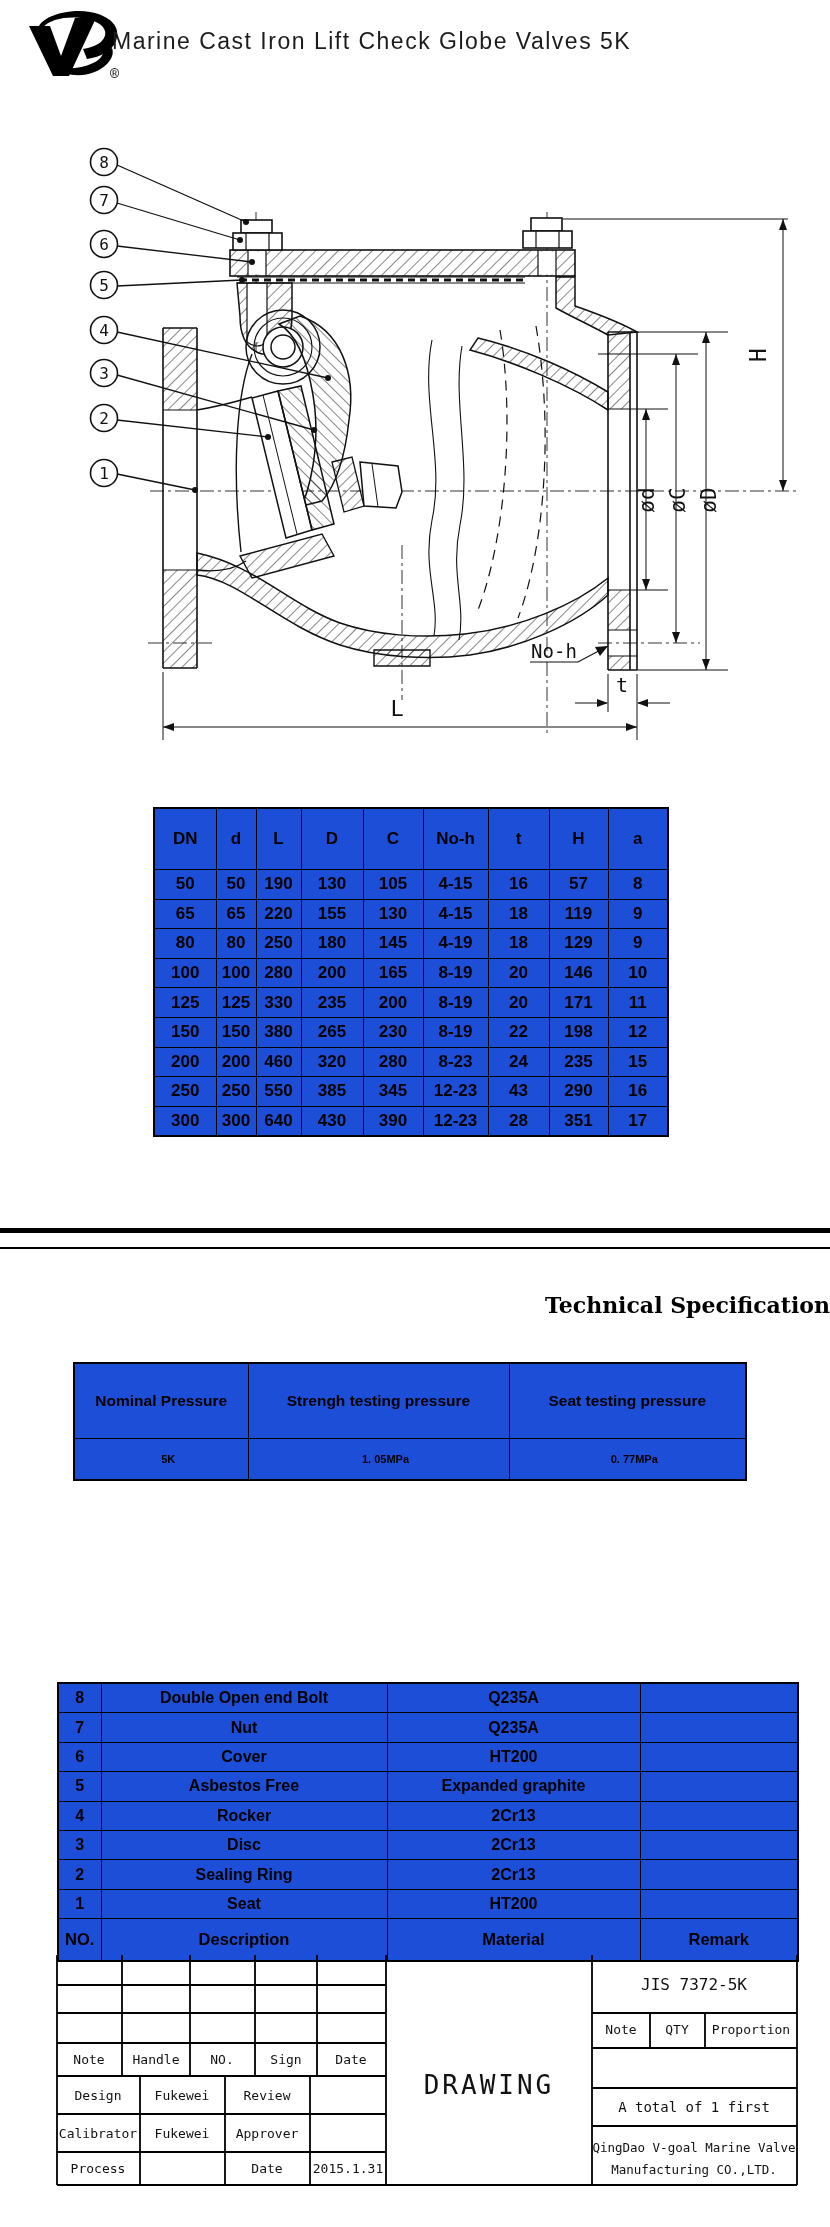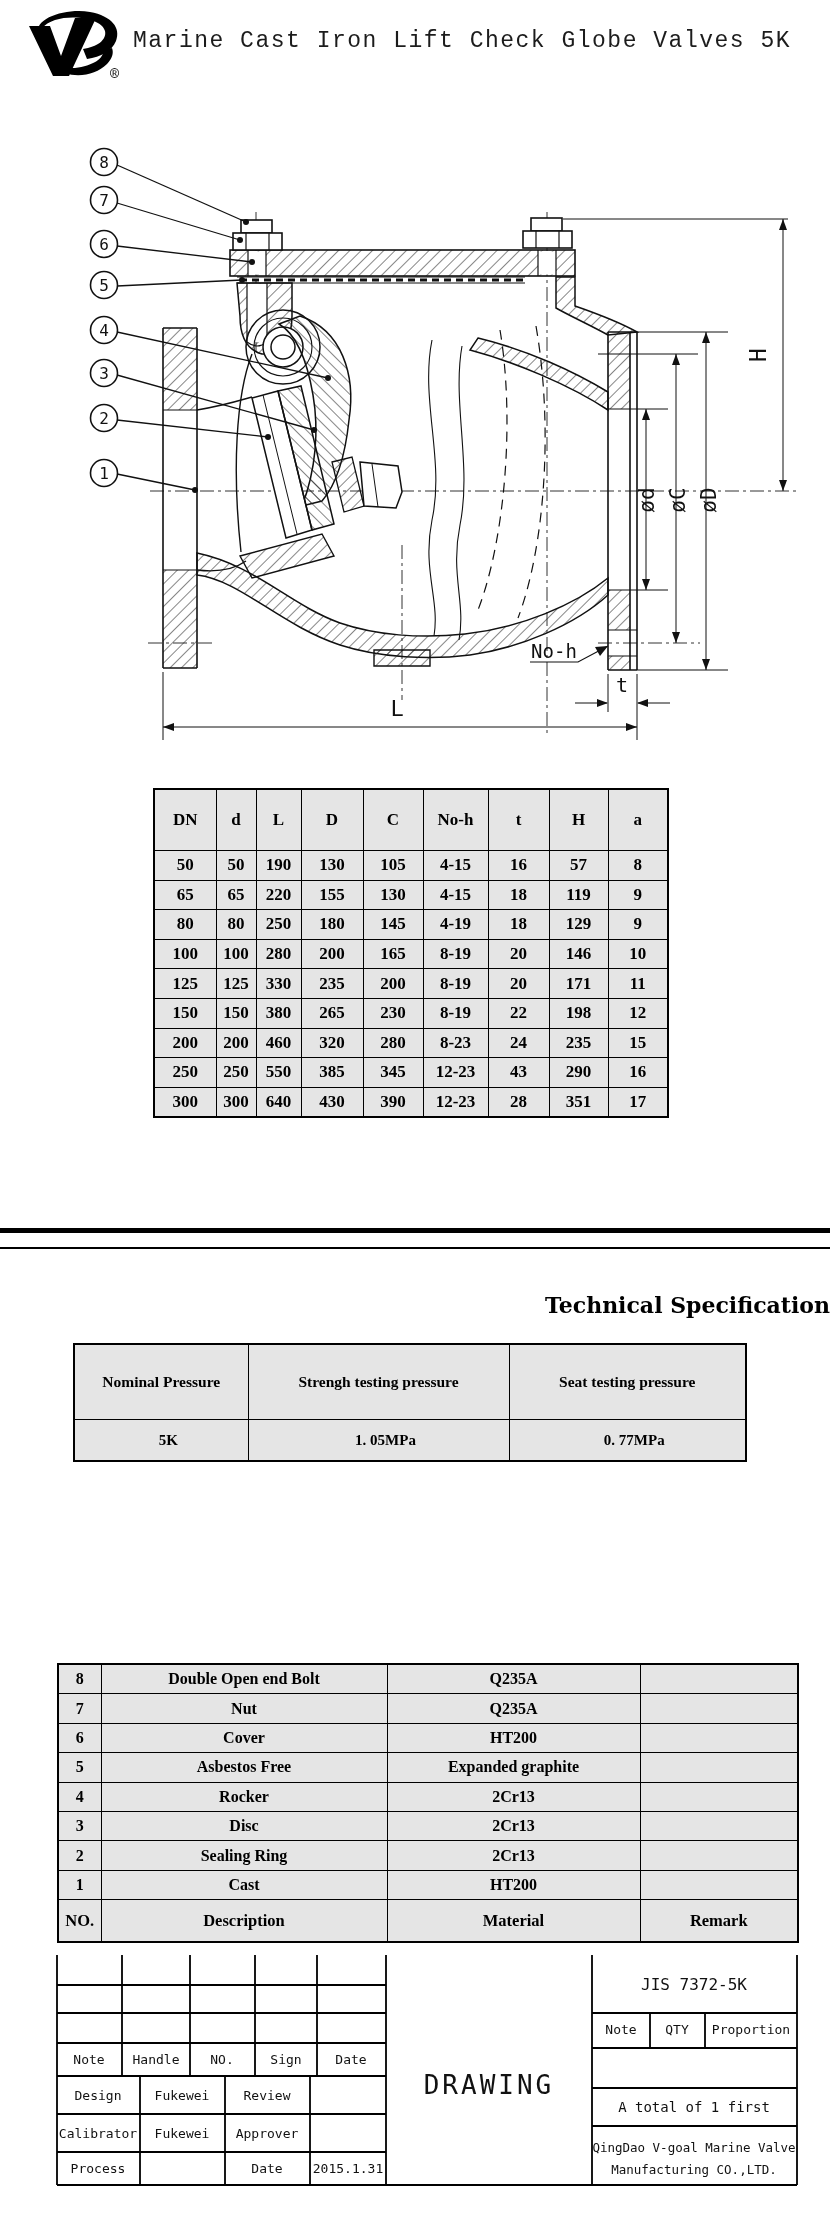--- a/index.html
+++ b/index.html
@@ -1,33 +1,33 @@
 <!DOCTYPE html>
 <html><head>
 <meta charset="utf-8">
 <style>
   html,body{margin:0;padding:0;background:#888;}
   .page{position:relative;width:830px;height:2227px;background:#fff;margin:0 auto;
         font-family:"DejaVu Sans Mono",monospace;color:#111;overflow:hidden;}
   .abs{position:absolute;}
   
-  .doc-title{position:absolute;left:133px;top:28px;font-size:23px;letter-spacing:1.5px;
-             color:#1c1c1c;white-space:nowrap;font-family:Liberation Mono, monospace;}
-  
-  table.dt{border-collapse:collapse;table-layout:fixed;background:#e5e5e5;
-           font-family:Liberation Serif, serif;font-weight:bold;color:#000;}
+  .doc-title{position:absolute;left:112px;top:28px;font-size:23px;letter-spacing:1.5px;
+             color:#1c1c1c;white-space:nowrap;font-family:Liberation Sans, sans-serif;}
+  
+  table.dt{border-collapse:collapse;table-layout:fixed;background:#1d4ed8;
+           font-family:Liberation Sans, sans-serif;font-weight:bold;color:#000;margin-top:19px;}
   table.dt td,table.dt th{border:1.6px solid #000;text-align:center;vertical-align:middle;
            padding:0;overflow:hidden;white-space:nowrap;}
   table.dt{border:2.4px solid #000;}
   #dimTable{font-size:17px;}
   #dimTable thead th{height:60px;font-size:17px;}
   #dimTable tbody td{height:28.6px;}
   #specTable{font-size:15.5px;}
   #specTable thead th{height:74px;text-align:center;}
-  #specTable tbody td{height:40px;font-size:15px;padding-left:14px;}
+  #specTable tbody td{height:40px;font-size:11px;padding-left:14px;}
   #partsTable{font-size:16px;}
   #partsTable tbody.items td{height:28.4px;}
   #partsTable tbody.foot td{height:41px;font-size:16.5px;}
   
   .rule{position:absolute;left:0;width:830px;background:#000;}
   
   svg text{font-family:"DejaVu Sans Mono",monospace;fill:#111;}
 </style>
 </head>
 <body>
@@ -421,21 +421,21 @@
           <td></td>
         </tr>
         <tr>
           <td>2</td>
           <td>Sealing Ring</td>
           <td>2Cr13</td>
           <td></td>
         </tr>
         <tr>
           <td>1</td>
-          <td>Cast</td>
+          <td>Seat</td>
           <td>HT200</td>
           <td></td>
         </tr>
       </tbody>
     <tbody class="foot">
       <tr>
         <td>NO.</td>
         <td>Description</td>
         <td>Material</td>
         <td>Remark</td>

